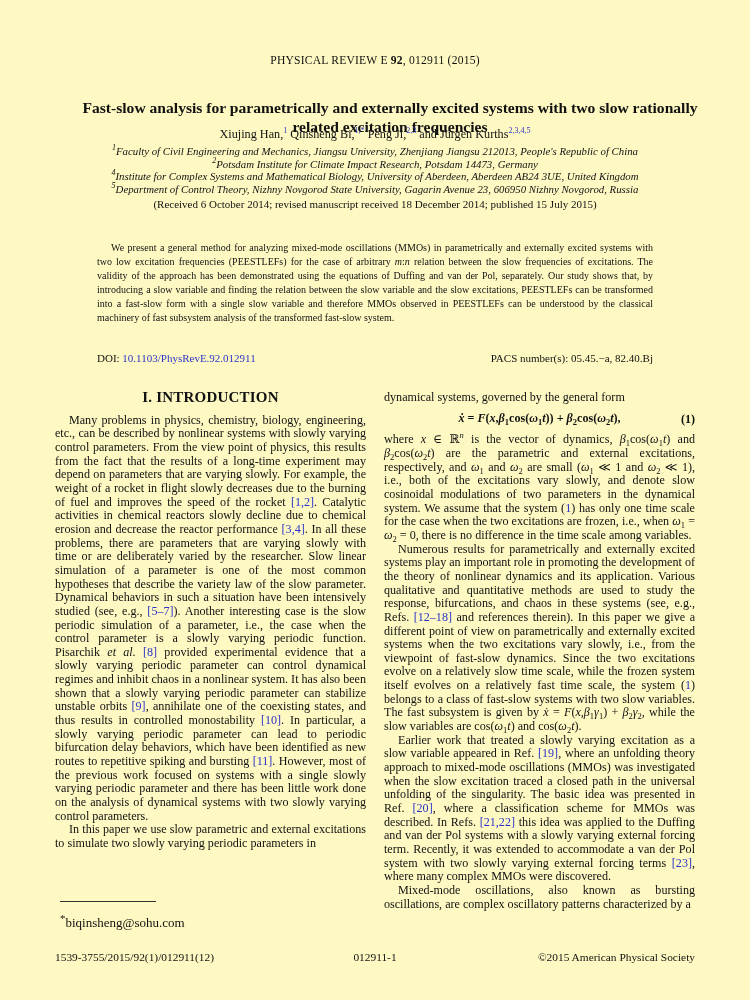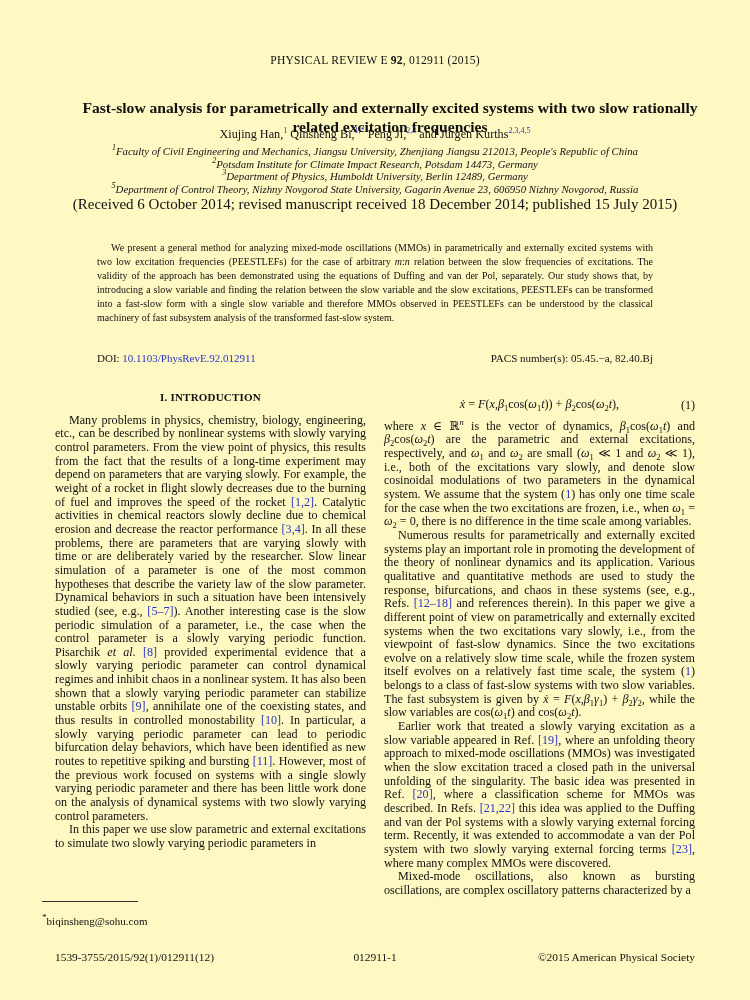--- a/index.html
+++ b/index.html
@@ -26,56 +26,56 @@
     text-align:center;font-size:12.2px;
   }
   .authors sup, .affil sup{font-size:8px;}
   .blue{color:var(--link,#2b34c8);}
   .affiliations{
     position:absolute;top:145px;left:30px;width:690px;
     text-align:center;font-style:italic;
     font-size:10.8px;line-height:12.5px;
   }
   .received{
-    font-style:normal;margin-top:3px;font-size:15px;
+    font-style:normal;margin-top:3px;font-size:11px;
   }
   .abstract{
     position:absolute;top:241px;left:97px;width:556px;
     font-size:10px;line-height:13.9px;text-align:justify;
     text-indent:14px;
   }
   .meta-line{
     position:absolute;top:352px;left:97px;width:556px;
     font-size:11px;display:flex;justify-content:space-between;
   }
   .link{color:var(--link,#2b34c8);text-decoration:none;}
   .ref{color:var(--link,#2b34c8);margin-top:35px;}
   .col{
     position:absolute;top:391px;width:311px;
     font-size:12.1px;line-height:13.65px;text-align:justify;
   }
   .col-left{left:55px;}
   .col-right{left:384px;}
   .section-heading{
     margin:0 0 9px 0;text-align:center;
-    font-size:11px;font-weight:bold;letter-spacing:.2px;
+    font-size:15px;font-weight:bold;letter-spacing:.2px;
   }
   .col p{margin:0;}
   p.indent{text-indent:14px;}
   p.noindent{text-indent:0;}
   .equation{
     position:relative;margin:7px 0 8px 0;
-    text-align:center;text-indent:0;
+    text-align:center;text-indent:0;font-weight:bold;
   }
   .eq-number{position:absolute;right:0;top:1px;}
   sub,sup{line-height:0;}
   .col sub,.col sup,.abstract sup{font-size:8.5px;}
   .footnote{
-    position:absolute;left:42px;top:901px;width:311px;
-    font-size:11px;
+    position:absolute;left:60px;top:901px;width:311px;
+    font-size:13px;
   }
   .footnote-rule{width:96px;height:1px;background:#333;margin-bottom:13px;}
   .page-footer{
     position:absolute;top:951px;left:55px;width:640px;
     font-size:11.4px;
   }
   .footer-left{position:absolute;left:0;}
   .footer-center{position:absolute;left:0;width:640px;text-align:center;}
   .footer-right{position:absolute;right:0;}
 </style>
@@ -86,39 +86,40 @@
 
   <div class="running-head">PHYSICAL REVIEW E <b>92</b>, 012911 (2015)</div>
 
   <h1 class="paper-title">Fast-slow analysis for parametrically and externally excited systems with two slow rationally related excitation frequencies</h1>
 
   <div class="authors">Xiujing Han,<sup class="blue">1</sup> Qinsheng Bi,<sup class="blue">1,*</sup> Peng Ji,<sup class="blue">2,3</sup> and Jürgen Kurths<sup class="blue">2,3,4,5</sup></div>
 
   <div class="affiliations">
     <div class="affil"><sup>1</sup>Faculty of Civil Engineering and Mechanics, Jiangsu University, Zhenjiang Jiangsu 212013, People's Republic of China</div>
     <div class="affil"><sup>2</sup>Potsdam Institute for Climate Impact Research, Potsdam 14473, Germany</div>
-    <div class="affil"><sup>3</sup>Department of Physics, Humboldt University, Berlin 12489, Germany</div>
+    <div class="affil"><sup>4</sup>Institute for Complex Systems and Mathematical Biology, University of Aberdeen, Aberdeen AB24 3UE, United Kingdom</div>
     <div class="affil"><sup>5</sup>Department of Control Theory, Nizhny Novgorod State University, Gagarin Avenue 23, 606950 Nizhny Novgorod, Russia</div>
     <div class="received">(Received 6 October 2014; revised manuscript received 18 December 2014; published 15 July 2015)</div>
   </div>
 
   <div class="abstract">We present a general method for analyzing mixed-mode oscillations (MMOs) in parametrically and externally excited systems with two low excitation frequencies (PEESTLEFs) for the case of arbitrary <i>m</i>:<i>n</i> relation between the slow frequencies of excitations. The validity of the approach has been demonstrated using the equations of Duffing and van der Pol, separately. Our study shows that, by introducing a slow variable and finding the relation between the slow variable and the slow excitations, PEESTLEFs can be transformed into a fast-slow form with a single slow variable and therefore MMOs observed in PEESTLEFs can be understood by the classical machinery of fast subsystem analysis of the transformed fast-slow system.</div>
 
   <div class="meta-line">
     <div class="doi"><span>DOI: </span><a href="#" class="link">10.1103/PhysRevE.92.012911</a></div>
     <div class="pacs">PACS number(s):  05.45.−a, 82.40.Bj</div>
   </div>
 
   <div class="col col-left">
     <h2 class="section-heading">I. INTRODUCTION</h2>
     <p class="indent">Many problems in physics, chemistry, biology, engineering, etc., can be described by nonlinear systems with slowly varying control parameters. From the view point of physics, this results from the fact that the results of a long-time experiment may depend on parameters that are varying slowly. For example, the weight of a rocket in flight slowly decreases due to the burning of fuel and improves the speed of the rocket <span class="ref">[1,2]</span>. Catalytic activities in chemical reactors slowly decline due to chemical erosion and decrease the reactor performance <span class="ref">[3,4]</span>. In all these problems, there are parameters that are varying slowly with time or are deliberately varied by the researcher. Slow linear simulation of a parameter is one of the most common hypotheses that describe the variety law of the slow parameter. Dynamical behaviors in such a situation have been intensively studied (see, e.g., <span class="ref">[5–7]</span>). Another interesting case is the slow periodic simulation of a parameter, i.e., the case when the control parameter is a slowly varying periodic function. Pisarchik <i>et al.</i> <span class="ref">[8]</span> provided experimental evidence that a slowly varying periodic parameter can control dynamical regimes and inhibit chaos in a nonlinear system. It has also been shown that a slowly varying periodic parameter can stabilize unstable orbits <span class="ref">[9]</span>, annihilate one of the coexisting states, and thus results in controlled monostability <span class="ref">[10]</span>. In particular, a slowly varying periodic parameter can lead to periodic bifurcation delay behaviors, which have been identified as new routes to repetitive spiking and bursting <span class="ref">[11]</span>. However, most of the previous work focused on systems with a single slowly varying periodic parameter and there has been little work done on the analysis of dynamical systems with two slowly varying control parameters.</p>
     <p class="indent">In this paper we use slow parametric and external excitations to simulate two slowly varying periodic parameters in</p>
   </div>
 
   <div class="col col-right">
+    <p class="noindent">dynamical systems, governed by the general form</p>
     <div class="equation">
       <span class="eq-body"><i>ẋ</i> = <i>F</i>(<i>x</i>,<i>β</i><sub>1</sub>cos(<i>ω</i><sub>1</sub><i>t</i>)) + <i>β</i><sub>2</sub>cos(<i>ω</i><sub>2</sub><i>t</i>),</span>
       <span class="eq-number">(1)</span>
     </div>
     <p class="noindent">where <i>x</i> ∈ ℝ<sup><i>n</i></sup> is the vector of dynamics, <i>β</i><sub>1</sub>cos(<i>ω</i><sub>1</sub><i>t</i>) and <i>β</i><sub>2</sub>cos(<i>ω</i><sub>2</sub><i>t</i>) are the parametric and external excitations, respectively, and <i>ω</i><sub>1</sub> and <i>ω</i><sub>2</sub> are small (<i>ω</i><sub>1</sub> ≪ 1 and <i>ω</i><sub>2</sub> ≪ 1), i.e., both of the excitations vary slowly, and denote slow cosinoidal modulations of two parameters in the dynamical system. We assume that the system (<span class="ref">1</span>) has only one time scale for the case when the two excitations are frozen, i.e., when <i>ω</i><sub>1</sub> = <i>ω</i><sub>2</sub> = 0, there is no difference in the time scale among variables.</p>
     <p class="indent">Numerous results for parametrically and externally excited systems play an important role in promoting the development of the theory of nonlinear dynamics and its application. Various qualitative and quantitative methods are used to study the response, bifurcations, and chaos in these systems (see, e.g., Refs. <span class="ref">[12–18]</span> and references therein). In this paper we give a different point of view on parametrically and externally excited systems when the two excitations vary slowly, i.e., from the viewpoint of fast-slow dynamics. Since the two excitations evolve on a relatively slow time scale, while the frozen system itself evolves on a relatively fast time scale, the system (<span class="ref">1</span>) belongs to a class of fast-slow systems with two slow variables. The fast subsystem is given by <i>ẋ</i> = <i>F</i>(<i>x</i>,<i>β</i><sub>1</sub><i>γ</i><sub>1</sub>) + <i>β</i><sub>2</sub><i>γ</i><sub>2</sub>, while the slow variables are cos(<i>ω</i><sub>1</sub><i>t</i>) and cos(<i>ω</i><sub>2</sub><i>t</i>).</p>
     <p class="indent">Earlier work that treated a slowly varying excitation as a slow variable appeared in Ref. <span class="ref">[19]</span>, where an unfolding theory approach to mixed-mode oscillations (MMOs) was investigated when the slow excitation traced a closed path in the universal unfolding of the singularity. The basic idea was presented in Ref. <span class="ref">[20]</span>, where a classification scheme for MMOs was described. In Refs. <span class="ref">[21,22]</span> this idea was applied to the Duffing and van der Pol systems with a slowly varying external forcing term. Recently, it was extended to accommodate a van der Pol system with two slowly varying external forcing terms <span class="ref">[23]</span>, where many complex MMOs were discovered.</p>
     <p class="indent">Mixed-mode oscillations, also known as bursting oscillations, are complex oscillatory patterns characterized by a</p>
   </div>
 

